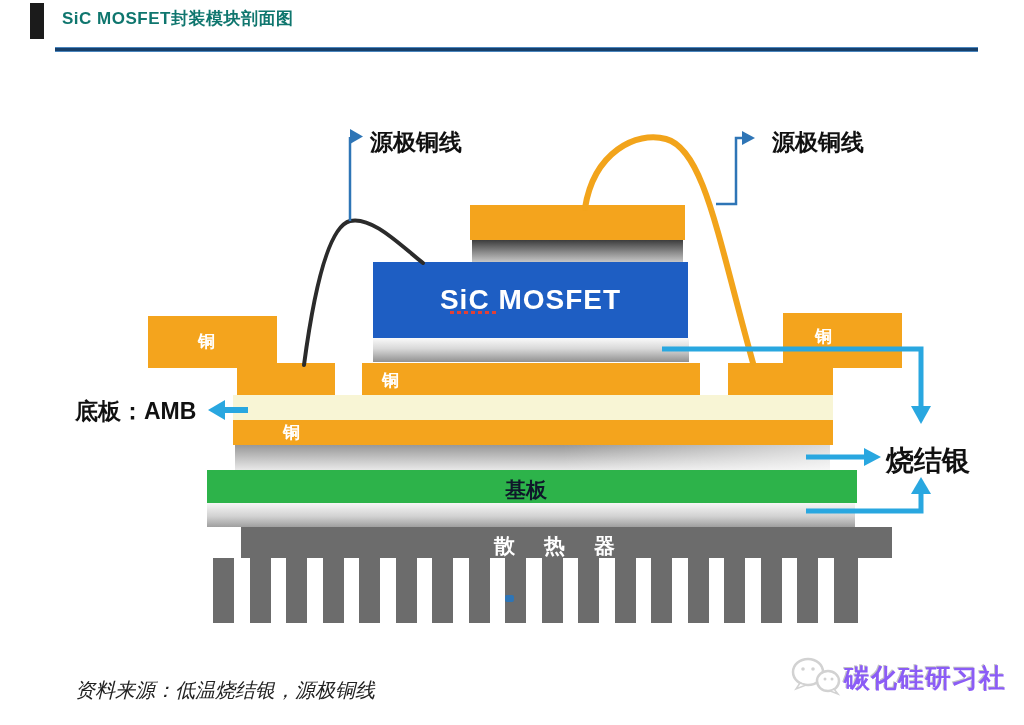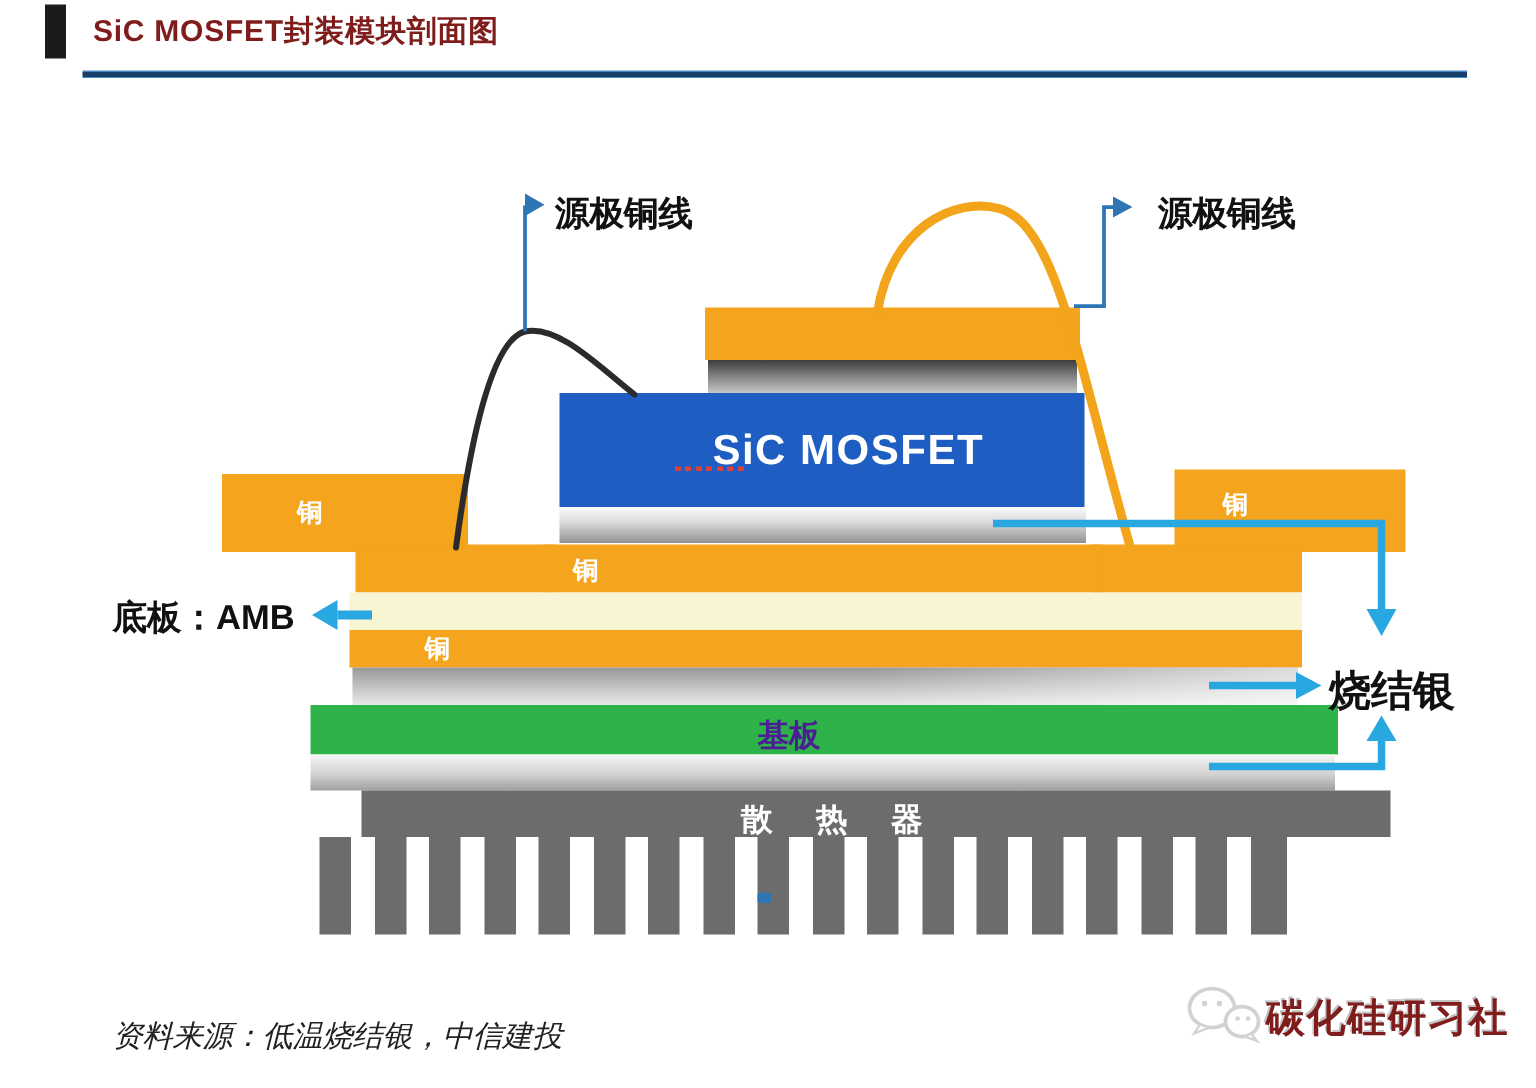--- a/index.html
+++ b/index.html
@@ -1,25 +1,25 @@
 <!DOCTYPE html>
 <html style="--copper-orange: #F4A41D; --die-blue: #1E5EC3; --substrate-green: #2DB34A; --ceramic-cream: #F8F5D5; --arrow-cyan: #29A7E0; --connector-blue: #2E75B6; --heatsink-gray: #6C6C6C;"><head>
 <meta charset="utf-8">
 <style>
   html,body{margin:0;padding:0;background:#ffffff;}
   body{width:1024px;height:725px;position:relative;overflow:hidden;
        font-family:"Liberation Sans","DejaVu Sans",sans-serif;}
   .abs{position:absolute;}
   
   .hdr-bar{left:30px;top:3px;width:14px;height:36px;background:#1b1b1b;}
-  .hdr-title{left:62px;top:7px;font-size:20px;font-weight:bold;color:#7f1d1d;letter-spacing:.5px;}
+  .hdr-title{left:62px;top:7px;font-size:17px;font-weight:bold;color:#0f766e;letter-spacing:.5px;}
   .hdr-rule{left:55px;top:47px;width:923px;height:5px;
             background:linear-gradient(to bottom,#4a85bd 0 20%,#17406b 20% 80%,#4a85bd 80% 100%);}
   
-  .block{position:absolute;padding-left:35px;}
+  .block{position:absolute;}
   .copper{background:var(--copper-orange,#F4A41D);}
   .cu{position:absolute;color:#ffffff;font-weight:bold;font-size:17px;line-height:1;}
   .lbl{position:absolute;font-weight:bold;color:#111;}
   
   .top-copper{left:470px;top:205px;width:215px;height:35px;}
   .die-attach{left:472px;top:240px;width:211px;height:22px;
               background:linear-gradient(to bottom,#3c3c3c 0%,#8a8a8a 55%,#c6c6c6 100%);}
   .die{left:373px;top:262px;width:315px;height:76px;background:var(--die-blue,#1E5EC3);
        display:flex;align-items:center;justify-content:center;}
   .die-text{color:#fff;font-weight:bold;font-size:28px;letter-spacing:1px;}
@@ -32,41 +32,41 @@
   .lt-lower{left:237px;top:363px;width:98px;height:32px;}
   .rt-upper{left:783px;top:313px;width:119px;height:55px;}
   .rt-lower{left:728px;top:363px;width:105px;height:32px;}
   .layer2{left:362px;top:363px;width:338px;height:32px;}
   .amb{left:233px;top:395px;width:600px;height:25px;background:var(--ceramic-cream,#F8F5D5);}
   .layer3{left:233px;top:420px;width:600px;height:25px;}
   .layer4{left:235px;top:445px;width:595px;height:25px;
           background:linear-gradient(to right,rgba(255,255,255,0) 55%,rgba(255,255,255,.65) 100%),
                      linear-gradient(to bottom,#989898 0%,#c9c9c9 60%,#e8e8e8 100%);}
   .green{left:207px;top:470px;width:650px;height:33px;background:var(--substrate-green,#2DB34A);}
-  .green .lbl-in{left:298px;top:6px;font-size:21px;color:#4c1d95;font-weight:bold;position:absolute;}
+  .green .lbl-in{left:298px;top:6px;font-size:21px;color:#0f172a;font-weight:bold;position:absolute;}
   .hs-band{left:207px;top:503px;width:648px;height:24px;
            background:linear-gradient(to bottom,#f6f6f6 0%,#d2d2d2 55%,#9f9f9f 100%);}
   .hs-slab{left:207px;top:527px;width:651px;height:31px;background:var(--heatsink-gray,#6C6C6C);margin-left:34px;}
   .hs-slab .lbl-in{left:253px;top:5px;font-size:21px;color:#fff;font-weight:bold;
                    letter-spacing:29px;position:absolute;white-space:nowrap;}
   .fin{position:absolute;top:558px;width:21px;height:65px;background:var(--heatsink-gray,#6C6C6C);}
   .blue-dot{left:505px;top:595px;width:9px;height:7px;background:var(--connector-blue,#2E75B6);
             border-radius:2px;}
   
   .gate-lbl{left:370px;top:127px;font-size:23px;}
   .src-lbl{left:772px;top:127px;font-size:23px;}
   .amb-lbl{left:75px;top:396px;font-size:23px;}
   .sinter-lbl{left:886px;top:442px;font-size:28px;}
   
   #wires{position:absolute;left:0;top:0;z-index:20;pointer-events:none;}
   
   .src-line{left:75px;top:677px;font-size:20px;font-style:italic;color:#222;
             font-family:"Liberation Serif","DejaVu Serif",serif;}
   .logo{left:788px;top:655px;width:236px;height:48px;}
-  .logo-text{position:absolute;left:56px;top:6px;font-size:26px;font-weight:bold;color:#7f1d1d;
+  .logo-text{position:absolute;left:56px;top:6px;font-size:26px;font-weight:bold;color:#8b5cf6;
              text-shadow:1px 1px 0 #ffffff,-1px -1px 0 #c2c2c2;letter-spacing:1px;}
 </style>
 </head>
 <body>
 
 <div id="stage">
 
   <div class="abs hdr-bar"></div>
   <div class="abs hdr-title">SiC MOSFET封装模块剖面图</div>
   <div class="abs hdr-rule"></div>
@@ -150,21 +150,21 @@
 
     <path d="M248,410 L225,410" fill="none" stroke="#29A7E0" stroke-width="6"></path>
     <polygon points="225,400 225,420 208,410" fill="#29A7E0"></polygon>
   </svg>
 
   <div class="lbl gate-lbl">源极铜线</div>
   <div class="lbl src-lbl">源极铜线</div>
   <div class="lbl amb-lbl">底板：AMB</div>
   <div class="lbl sinter-lbl">烧结银</div>
 
-  <div class="abs src-line">资料来源：低温烧结银，中信建投</div>
+  <div class="abs src-line">资料来源：低温烧结银，源极铜线</div>
   <div class="abs logo">
     <svg width="56" height="48" viewBox="0 0 56 48">
       <ellipse cx="20" cy="17" rx="15" ry="13" fill="#ffffff" stroke="#d2d2d2" stroke-width="2.5"></ellipse>
       <path d="M12,28 L8,34 L18,30 Z" fill="#ffffff" stroke="#d2d2d2" stroke-width="1.5"></path>
       <circle cx="15" cy="14" r="1.8" fill="#d2d2d2"></circle>
       <circle cx="25" cy="14" r="1.8" fill="#d2d2d2"></circle>
       <ellipse cx="40" cy="26" rx="11" ry="10" fill="#ffffff" stroke="#d2d2d2" stroke-width="2.5"></ellipse>
       <circle cx="37" cy="24" r="1.5" fill="#d2d2d2"></circle>
       <circle cx="44" cy="24" r="1.5" fill="#d2d2d2"></circle>
       <path d="M46,34 L50,39 L42,36 Z" fill="#ffffff" stroke="#d2d2d2" stroke-width="1.5"></path>

